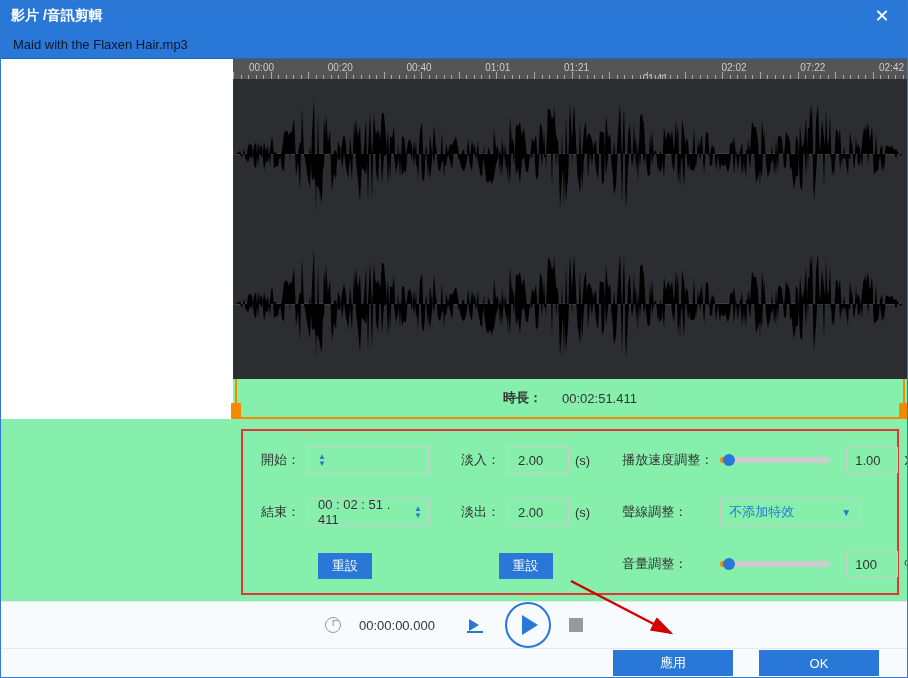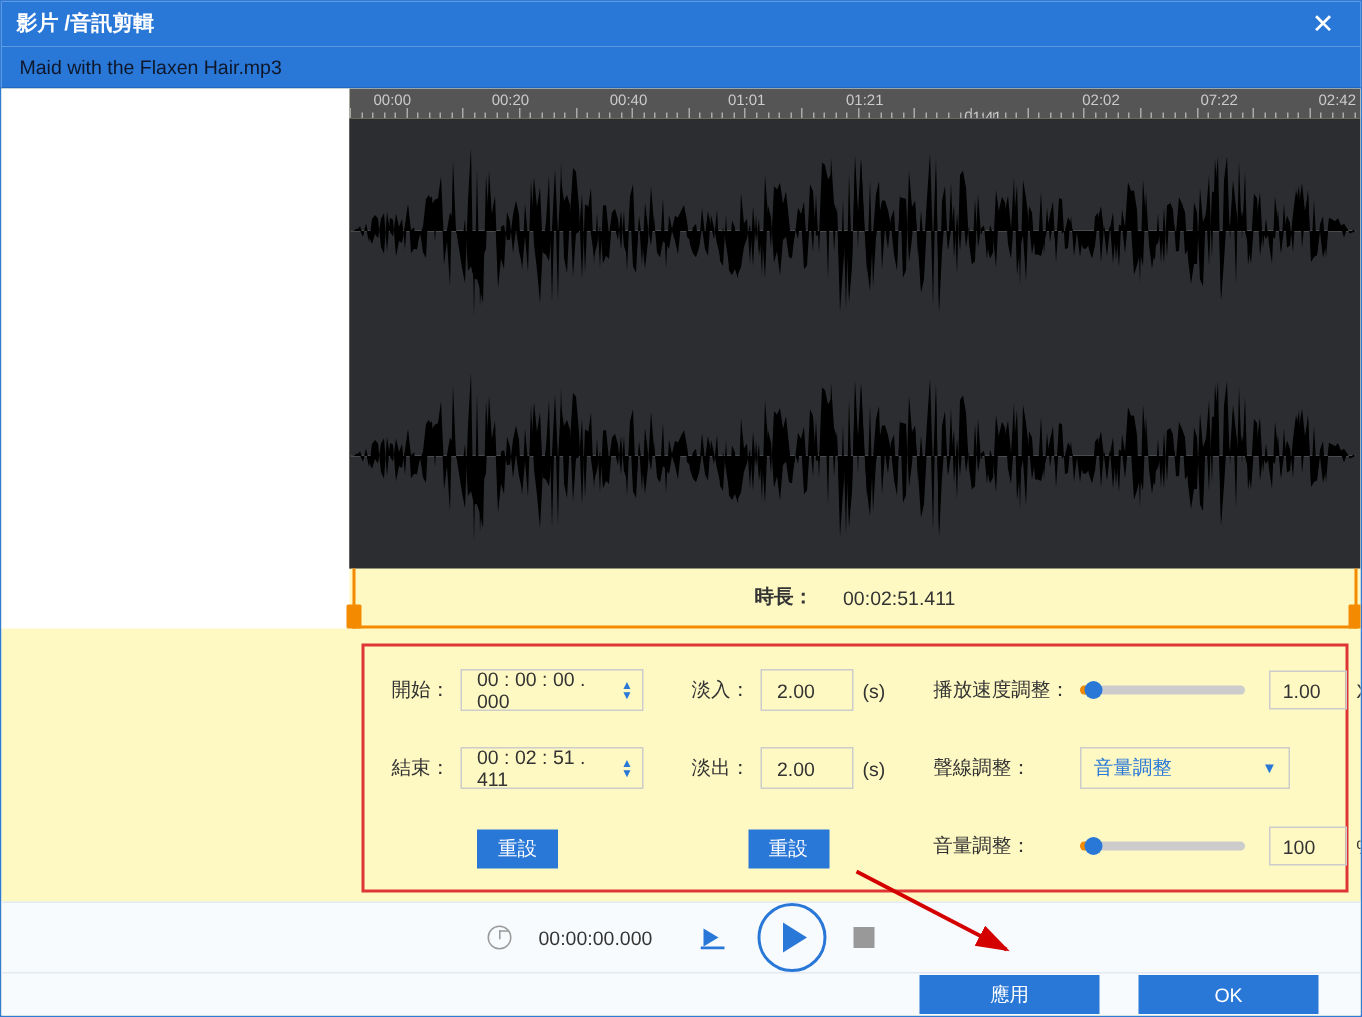--- a/index.html
+++ b/index.html
@@ -3,21 +3,21 @@
 <meta charset="utf-8">
 <style>
   * { box-sizing: border-box; font-family: "Microsoft YaHei", Arial, sans-serif; }
   body { margin: 0; padding: 0; width: 908px; height: 678px; overflow: hidden; background: #fff; }
   .window { width: 908px; height: 678px; display: flex; flex-direction: column; border: 1px solid #2f7bd6; }
   .titlebar { height: 30px; background: #2978d8; color: #fff; display: flex; align-items: center; padding: 0 10px; font-size: 14px; }
   .titlebar .title { flex: 1; font-weight: bold; }
   .titlebar .close { width: 30px; height: 30px; display:flex; align-items:center; justify-content:center; cursor:pointer; font-size:18px;}
   .filebar { height: 28px; background: #2978d8; color:#0f172a; font-size:13px; padding:0 12px; display:flex; align-items:center; border-bottom:1px solid #2166bb;}
   .filebar .filename { width: 225px; }
-  .main { flex:1; display:flex; flex-direction:column; background:#fef9c3; overflow:hidden;}
+  .main { flex:1; display:flex; flex-direction:column; background:#86efac; overflow:hidden;}
   .upper { display:flex; }
   .sidebar { width: 232px; background:#fff; border-right:none; }
   .editor { flex:1; display:flex; flex-direction:column; }
   .ruler { height: 20px; background:#555;  position:relative; color:#ccc; font-size:10px; display:flex; align-items:flex-start; overflow:hidden; }
   .ruler .tickline { width:1px; height:4px; background:#aaa; position:absolute; bottom:0;}
   .waveform-area { height: 300px; background:#2b2d30; position:relative; border-left:1px solid #2b2d30; }
   .wave-canvas { position:absolute; left:0; right:0; }
   .wave-top { top:0; height:150px; }
   .wave-bottom { top:150px; height:150px; }
   .selection { border:2px solid #f48a00; border-top:none;  position:relative; margin:0 2px; height:40px; display:flex; align-items:center; justify-content:center; font-size:13px; color:#333; }
@@ -191,21 +191,20 @@
         </div>
       </div>
     </div>
 
     <div class="controls-wrap">
     <div class="controls">
       <div class="col">
         <div class="row-pair">
           <span class="label">開始：</span>
           <div class="spin">
-            <span>00 : 00 : 00 . 000</span>
             <span class="arrows">▲<br>▼</span>
           </div>
         </div>
         <div class="row-pair">
           <span class="label">結束：</span>
           <div class="spin">
             <span>00 : 02 : 51 . 411</span>
             <span class="arrows">▲<br>▼</span>
           </div>
         </div>
@@ -243,21 +242,21 @@
           </div>
           <div class="spin-tiny">
             <span>1.00</span>
           </div>
           <span>X</span>
 
         </div>
         <div class="row-pair">
           <span class="label2">聲線調整：</span>
           <div class="select">
-            <span>音量調整</span>
+            <span>不添加特效</span>
             <span style="color:#2978d8;font-size:10px;">▼</span>
           </div>
         </div>
         <div class="row-pair">
           <span class="label2">音量調整：</span>
           <div class="slider">
             <div class="track-fill" style="width:8%"></div>
             <div class="thumb" style="left:8%"></div>
           </div>
           <div class="spin-tiny">

